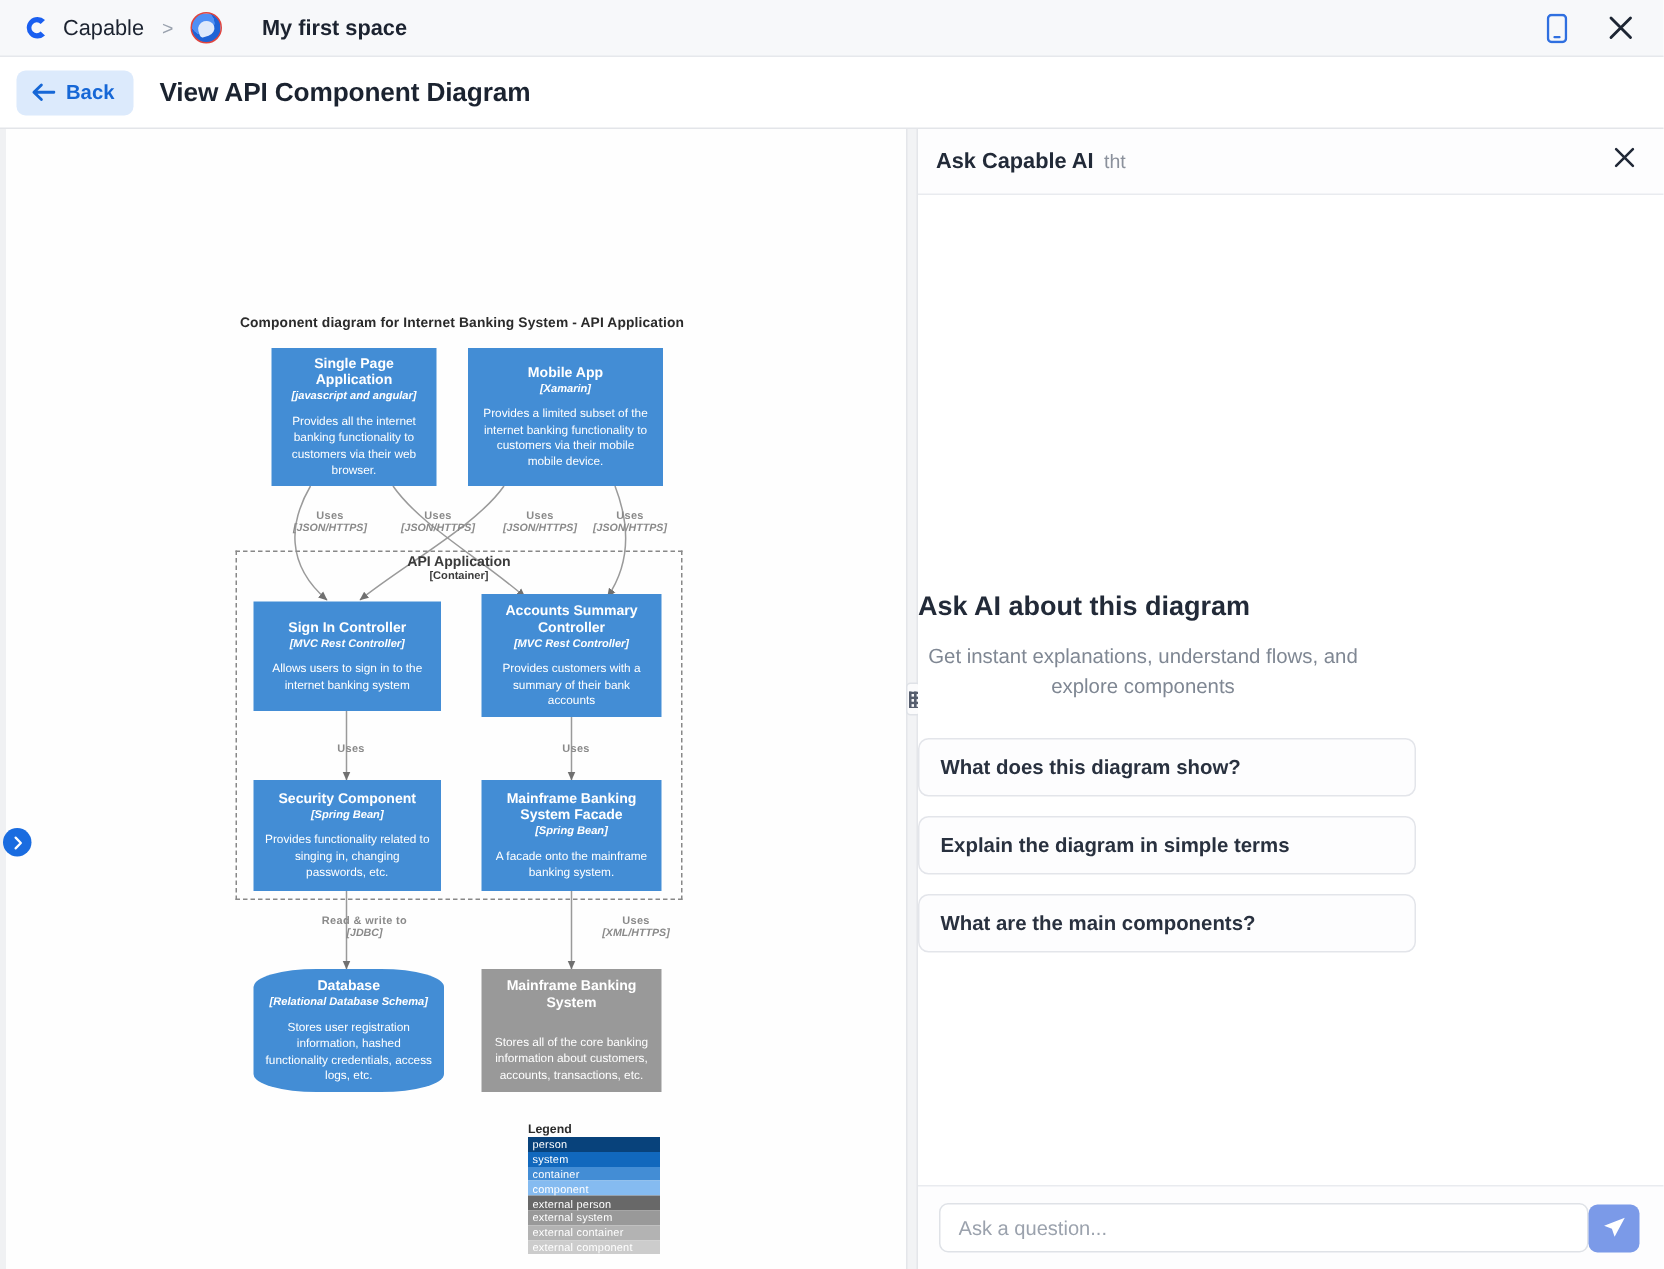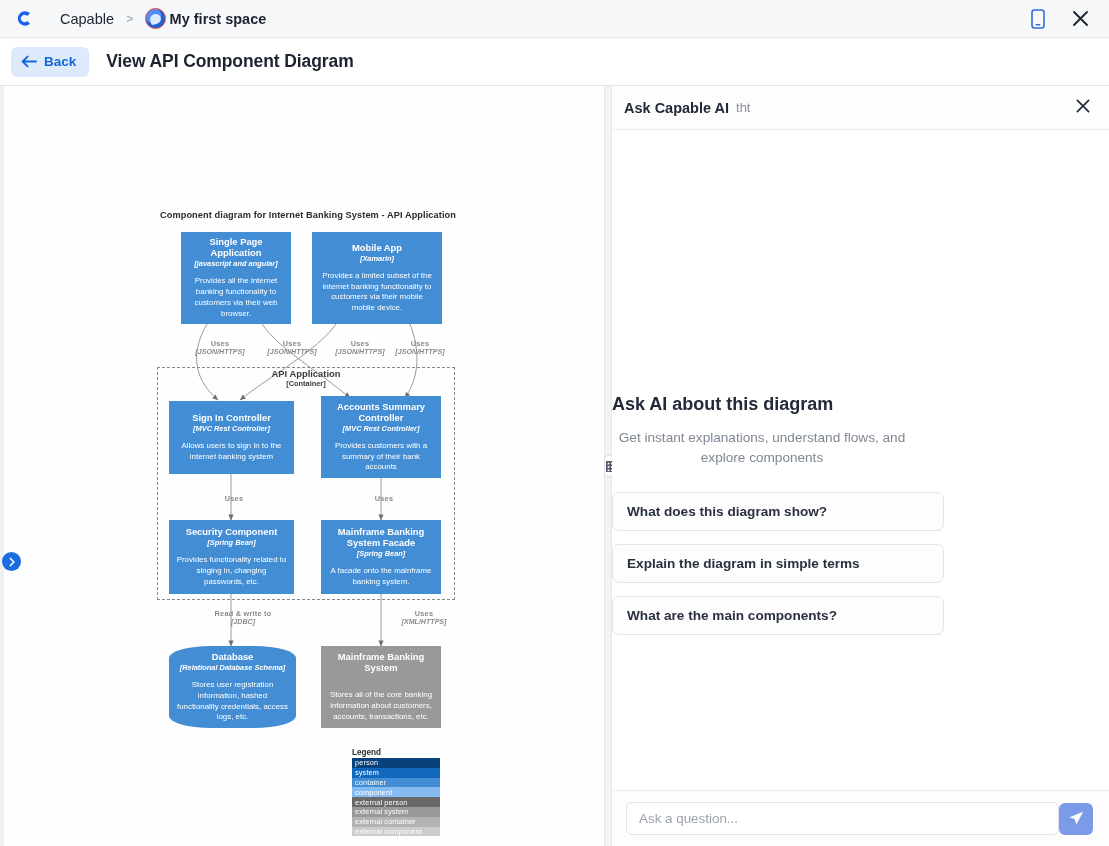--- a/index.html
+++ b/index.html
@@ -11,27 +11,27 @@
     overflow: hidden;
   }
 
   
   .topbar {
     position: absolute; left: 0; top: 0; width: 1109px; height: 38px;
     background: #f7f8fa;
     border-bottom: 1px solid #e6e8ec;
     display: flex; align-items: center;
   }
-  .brand { display: flex; align-items: center; gap: 27px; margin-left: 14px; }
+  .brand { display: flex; align-items: center; gap: 9px; margin-left: 14px; }
   .brand-logo {
     width: 19px; height: 19px; position: relative;
   }
   .brand-name { font-size: 14.5px; color: #1c2330; font-weight: 400; }
   .crumb-sep { color: #9aa2ae; font-size: 13px; margin: 0 11px 0 12px; }
-  .space-chip { display: flex; align-items: center; gap: 4px; }
+  .space-chip { display: flex; align-items: center; gap: 27px; }
   .space-avatar {
     width: 21px; height: 21px; border-radius: 50%;
     background: radial-gradient(circle at 38% 34%, #4f8ff5 0 45%, #1f63d6 46% 100%);
     border: 1.6px solid #e0443e;
     position: relative;
   }
   .space-avatar::after {
     content: ""; position: absolute; left: 4px; top: 5px;
     width: 11px; height: 10px; border-radius: 50% 50% 50% 2px;
     background: #dfe9fb;

